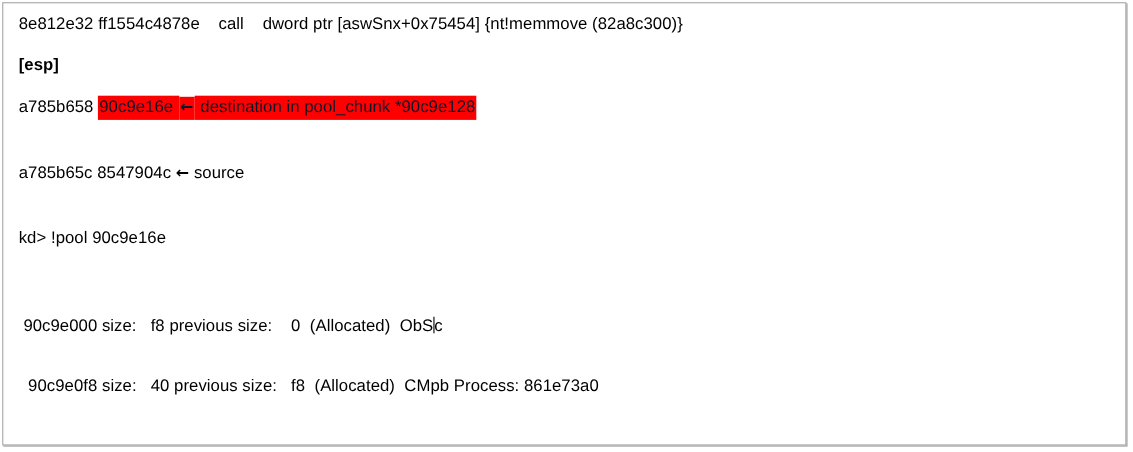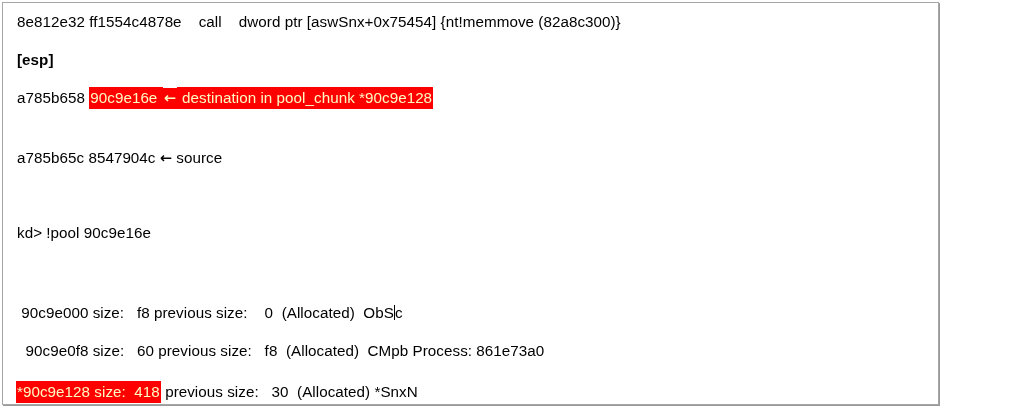--- a/index.html
+++ b/index.html
@@ -13,21 +13,21 @@
     height: 411px;
     font-family: "Liberation Sans", sans-serif;
     overflow: hidden;
   }
 
   
   #debug-frame {
     position: absolute;
     left: 2px;
     top: 2px;
-    width: 937px;
+    width: 1022px;
     height: 403px;
     box-sizing: border-box;
     border: 1px solid #a6a6a6;
     box-shadow: 1px 1px 0 0 #9a9a9a;
     background: #ffffff;
     overflow: hidden;
     text-decoration: underline;
   }
 
   #lines {
@@ -52,21 +52,21 @@
   }
 
   
   .pad-14 { padding-left: 14px; }
   .pad-0  { padding-left: 13px; }
 
   .bold { font-weight: bold; }
 
   .hl {
     background: #ff0000;
-    color: #fef9c3;
+    color: #0f172a;
     padding: 2px 1px 3px 1px;
     white-space: pre;
   }
 
   .arrow {
     font-family: "DejaVu Sans", sans-serif;
     font-weight: bold;
     font-size: 14.5px;
   }
 
@@ -82,18 +82,17 @@
 </style>
 </head>
 <body>
 
 <div id="debug-frame">
   <div id="lines">
       <div class="line pad-14" style="top: 9px;"><span class="txt">8e812e32 ff1554c4878e    call    dword ptr [aswSnx+0x75454] {nt!memmove (82a8c300)}</span></div>
       <div class="line pad-14" style="top: 47px;"><span class="txt bold">[esp]</span></div>
       <div class="line pad-14" style="top: 85px;"><span class="txt">a785b658 </span><span class="txt hl">90c9e16e </span><span class="txt hl arrow">←</span><span class="txt hl"> destination in pool_chunk *90c9e128</span></div>
       <div class="line pad-14" style="top: 145px;"><span class="txt">a785b65c 8547904c </span><span class="txt arrow">←</span><span class="txt"> source</span></div>
-      <div class="line pad-14" style="top: 220px;"><span class="txt">kd&gt; !pool 90c9e16e</span></div>
-      <div class="line pad-14" style="top: 300px;"><span class="txt"> 90c9e000 size:   f8 previous size:    0  (Allocated)  ObS</span><span class="caret"></span><span class="txt">c</span></div>
-      <div class="line pad-14" style="top: 338px;"><span class="txt">  90c9e0f8 size:   60 previous size:   f8  (Allocated)  CMpb Process: 861e73a0</span></div>
-      <div class="line pad-0" style="top: 379px;"><span class="txt hl">*90c9e128 size:  418</span><span class="txt"> previous size:   30  (Allocated) *SnxN</span></div>
+      <div class="line pad-14" style="top: 204px;"><span class="txt">kd&gt; !pool 90c9e16e</span></div>
+      <div class="line pad-14" style="top: 284px;"><span class="txt"> 90c9e000 size:   f8 previous size:    0  (Allocated)  ObS</span><span class="caret"></span><span class="txt">c</span></div>
+      <div class="line pad-14" style="top: 338px;"><span class="txt">  90c9e0f8 size:   40 previous size:   f8  (Allocated)  CMpb Process: 861e73a0</span></div>
     </div>
 </div>
 
 </body></html>

